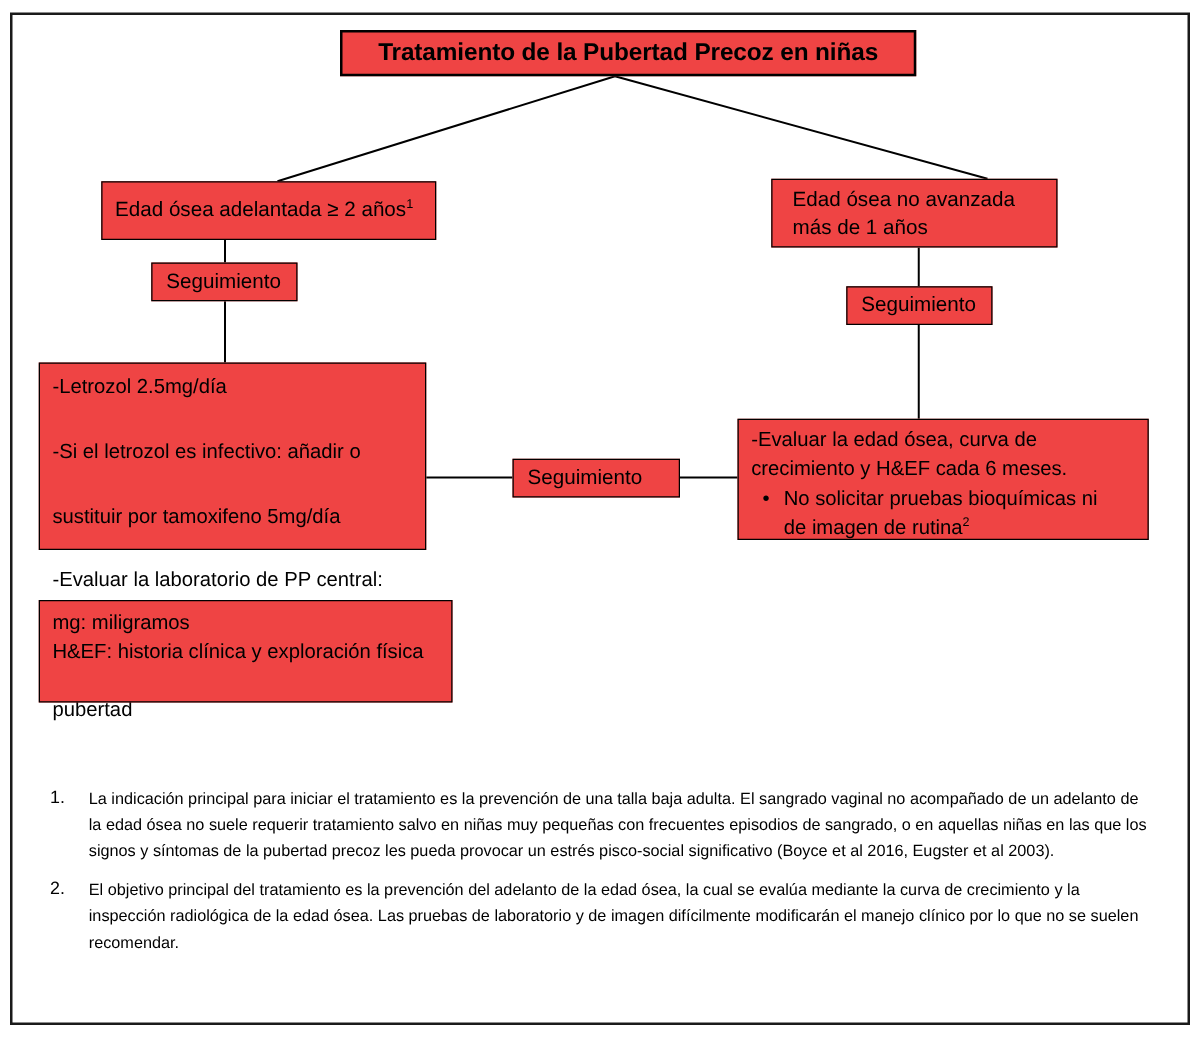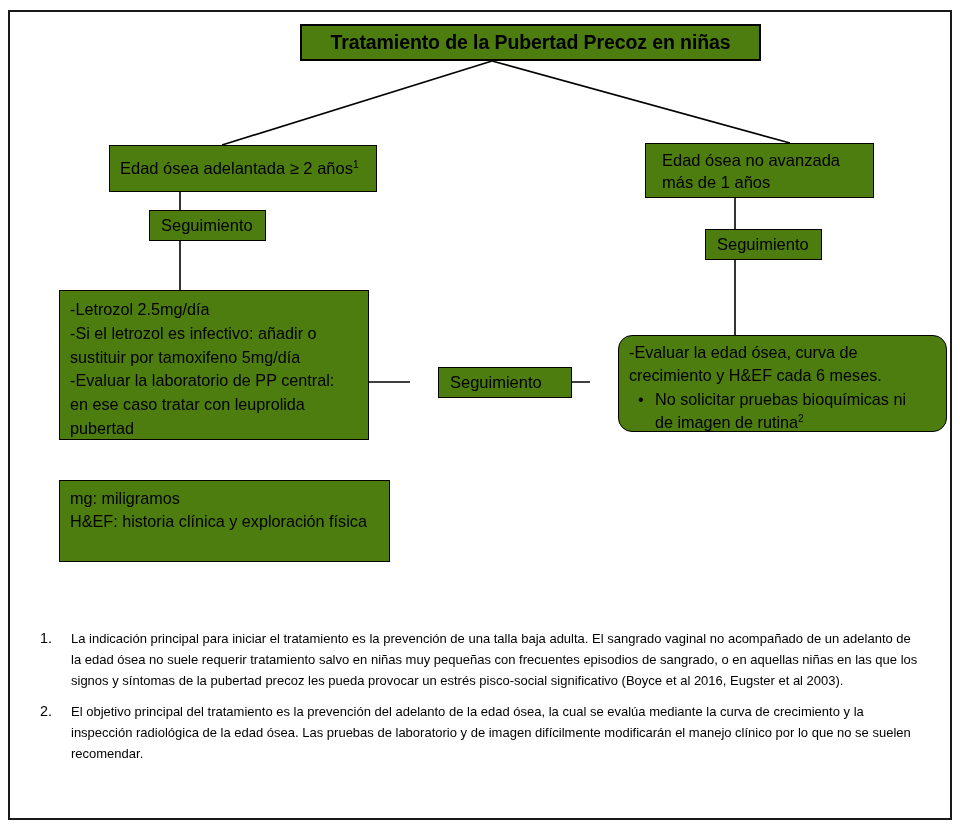--- a/index.html
+++ b/index.html
@@ -24,26 +24,25 @@
     top: 10px;
     width: 944px;
     height: 810px;
     border: 2px solid #1a1a1a;
     box-sizing: border-box;
   }
   .node {
     position: absolute;
     border: 1.6px solid #000000;
     box-sizing: border-box;
-    background: #4d7c0f;
+    background: #ef4444;
     z-index: 3;
     display: flex;
     flex-direction: column;
     justify-content: center;
-    margin-left: 28px;
   }
   .node .line {
     white-space: pre;
   }
   .title-node {
     left: 272px;
     top: 24px;
     width: 461px;
     height: 37px;
     border-width: 2.2px;
@@ -95,30 +94,30 @@
     padding-left: 11px;
   }
   .seguimiento-mid-node .line { font-size: 16.5px; }
   .detail-left {
     left: 31px;
     top: 290px;
     width: 310px;
     height: 150px;
     padding: 7px 9px 7px 10px;
     justify-content: flex-start;
+    gap: 28px;
   }
   .detail-left .line { font-size: 16.2px; line-height: 23.8px; }
   .detail-right {
     left: 590px;
     top: 335px;
     width: 329px;
     height: 97px;
     padding: 5px 8px 5px 10px;
     justify-content: flex-start;
-    border-radius: 14px;
   }
   .detail-right .line { font-size: 16.2px; line-height: 23.3px; }
   .detail-right .bullet-line {
     display: flex;
     font-size: 16.2px;
     line-height: 23.3px;
   }
   .detail-right .bullet-dot {
     width: 26px;
     flex: none;

